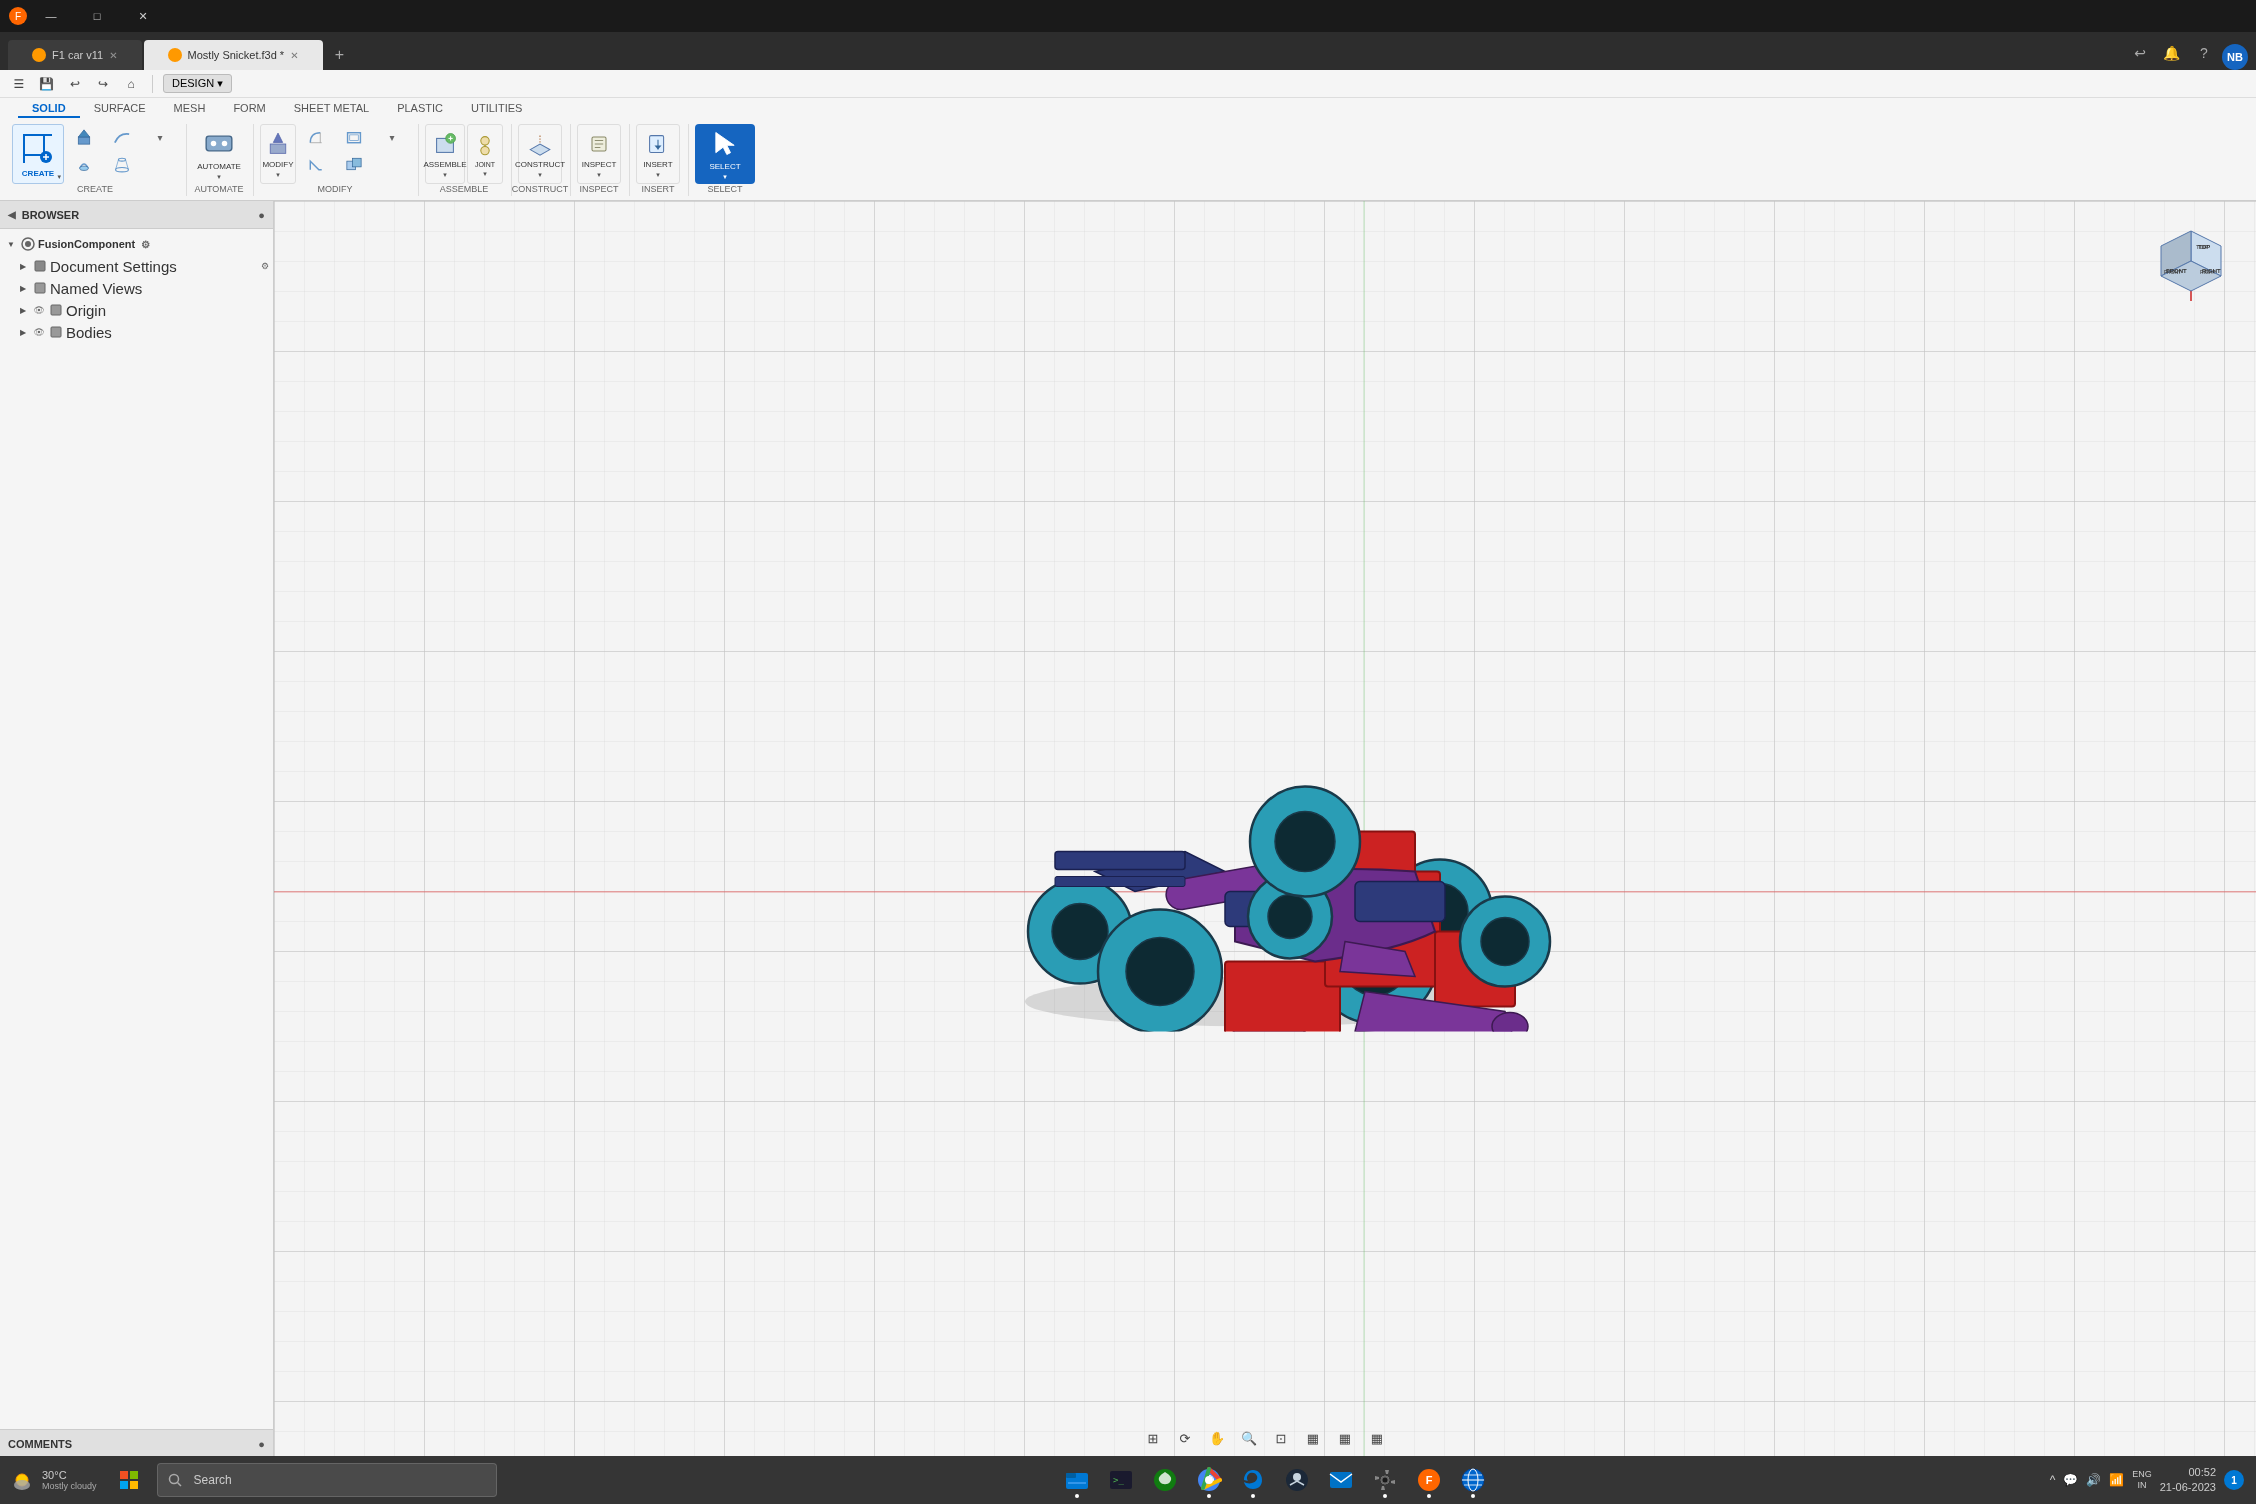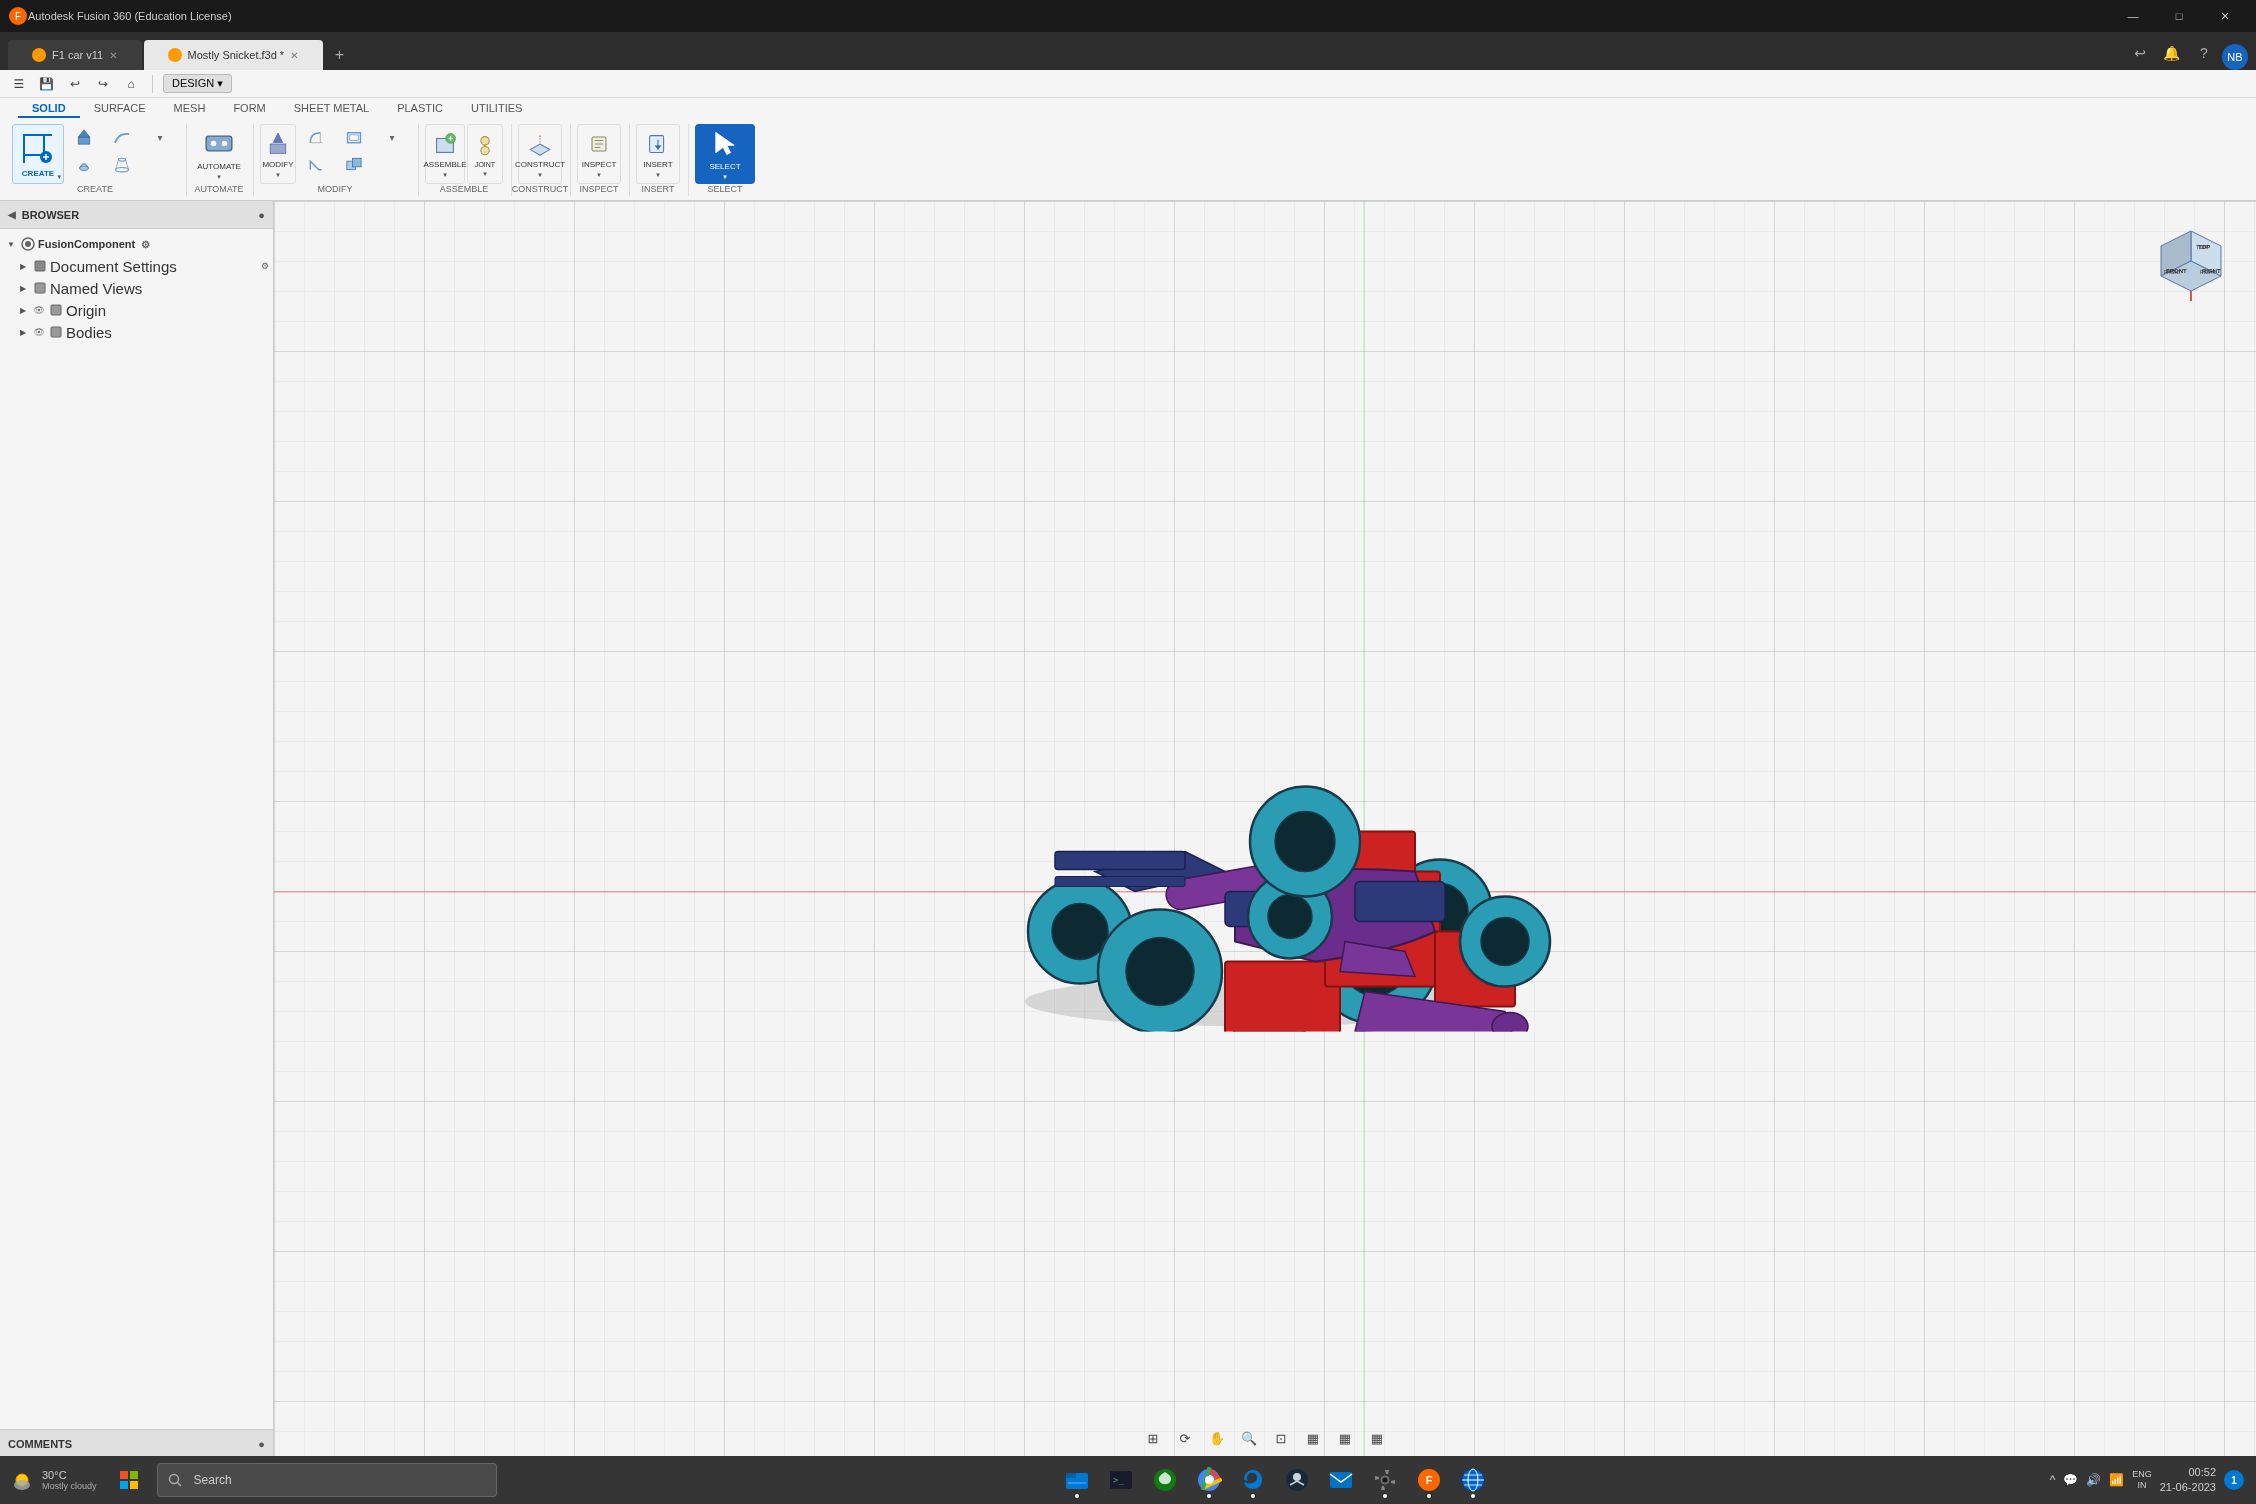--- a/index.html
+++ b/index.html
@@ -105,21 +105,21 @@
     .tab-user-avatar {
       width: 26px;
       height: 26px;
       border-radius: 50%;
       background: #1565c0;
       color: #fff;
       display: flex;
       align-items: center;
       justify-content: center;
       font-size: 11px;
-      font-weight: normal;
+      font-weight: bold;
       margin-top: 9px;
     }
 
     
     #toolbar {
       width: 100%;
       background: #f5f5f5;
       border-bottom: 1px solid #ccc;
       display: flex;
       flex-direction: column;
@@ -491,21 +491,20 @@
   </style>
 </head>
 <body>
 
 <div id="title-bar">
 
   <svg width="20" height="20" viewBox="0 0 20 20">
     <circle cx="10" cy="10" r="9" fill="#ff6600"></circle>
     <text x="10" y="14" text-anchor="middle" fill="white" font-size="10" font-family="Arial">F</text>
   </svg>
-  <span style="color:#ccc;font-size:11px;flex:1;">Autodesk Fusion 360 (Education License)</span>
   <div style="display:flex;">
     <div class="title-btn">—</div>
     <div class="title-btn">□</div>
     <div class="title-btn close">✕</div>
   </div>
 </div>
 
 <div id="tab-bar">
   <div class="tab">
     <span class="tab-icon"></span>

